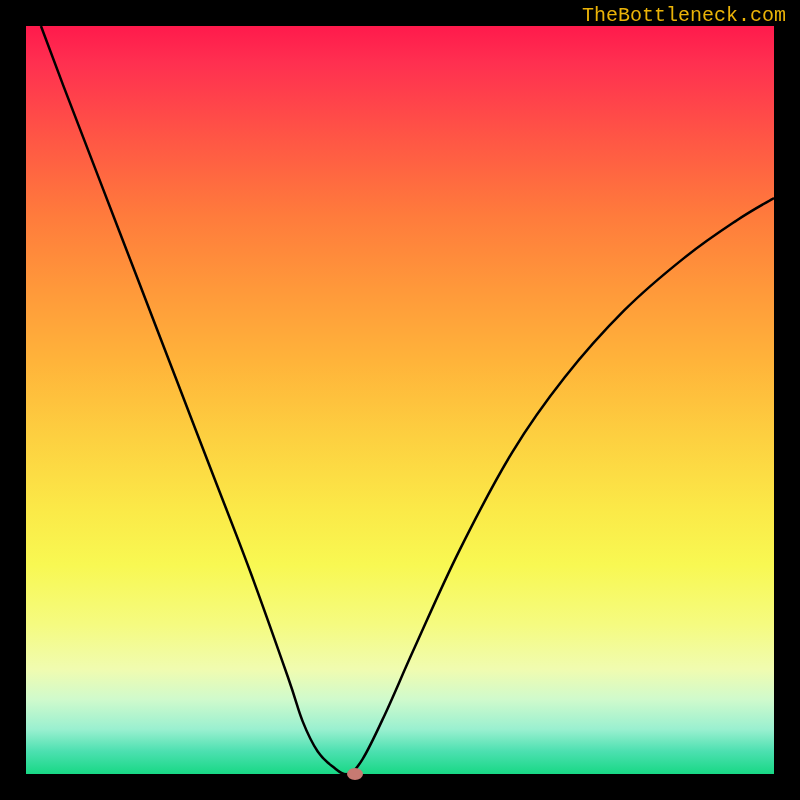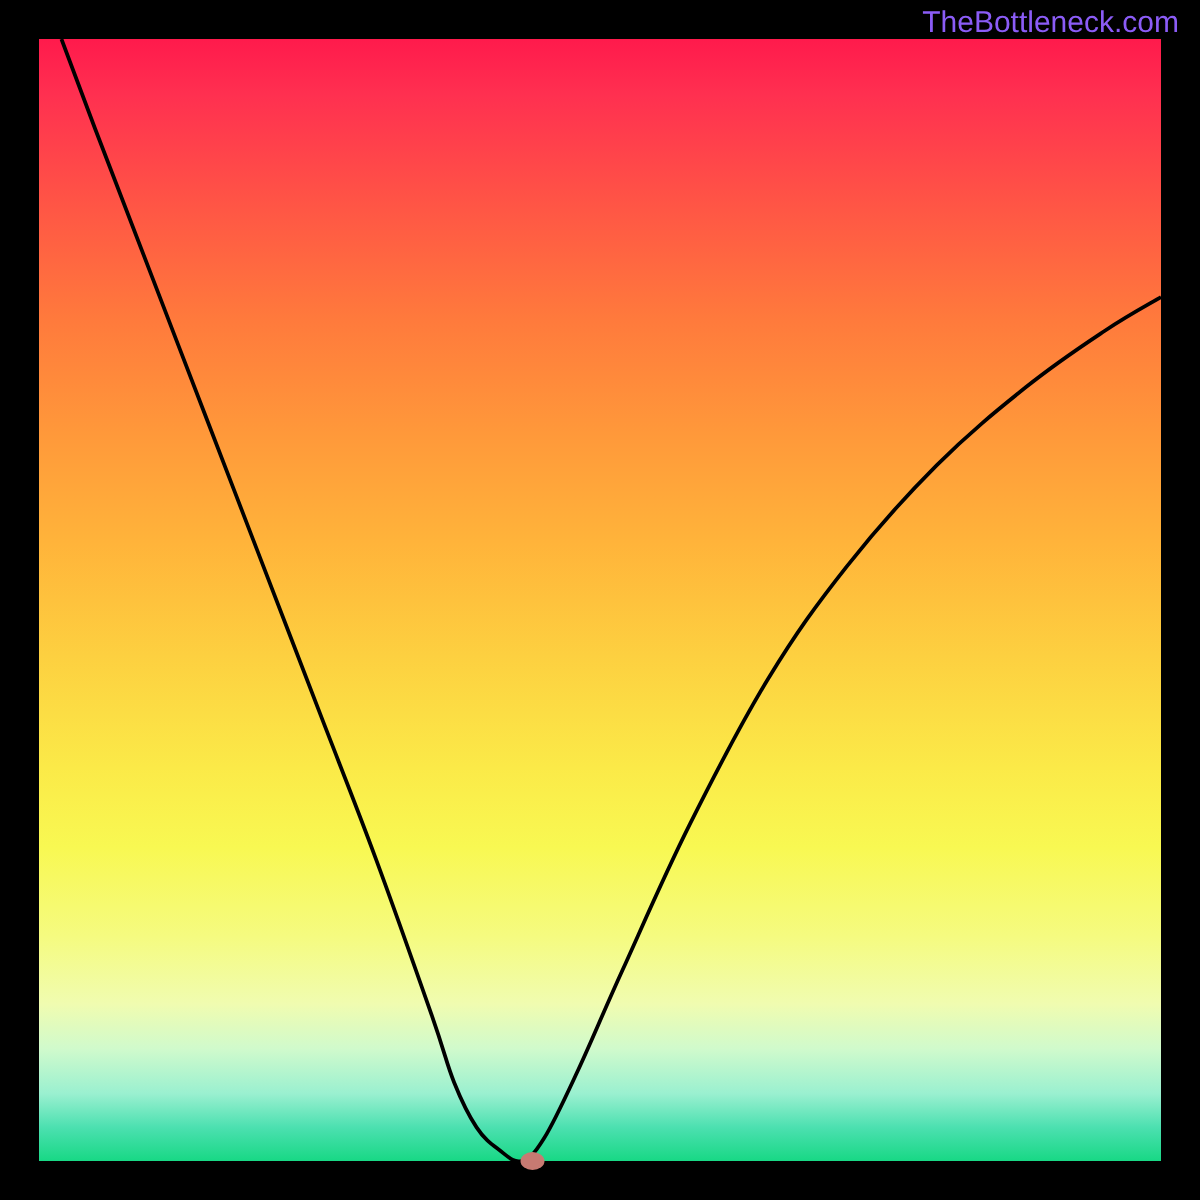--- a/index.html
+++ b/index.html
@@ -11,23 +11,23 @@
       width: 800px;
       height: 800px;
       background: #000;
       position: relative;
       overflow: hidden;
     }
     .watermark {
       position: absolute;
       top: 4px;
       right: 14px;
-      font-family: Liberation Sans, sans-serif;
+      font-family: Liberation Mono, monospace;
       font-size: 20px;
-      color: #8b5cf6;
+      color: #eab308;
       z-index: 10;
     }
     .chart-area {
       position: absolute;
       left: 26px;
       top: 26px;
       width: 748px;
       height: 748px;
       background: linear-gradient(to bottom,
         #ff1a4c 0%,

